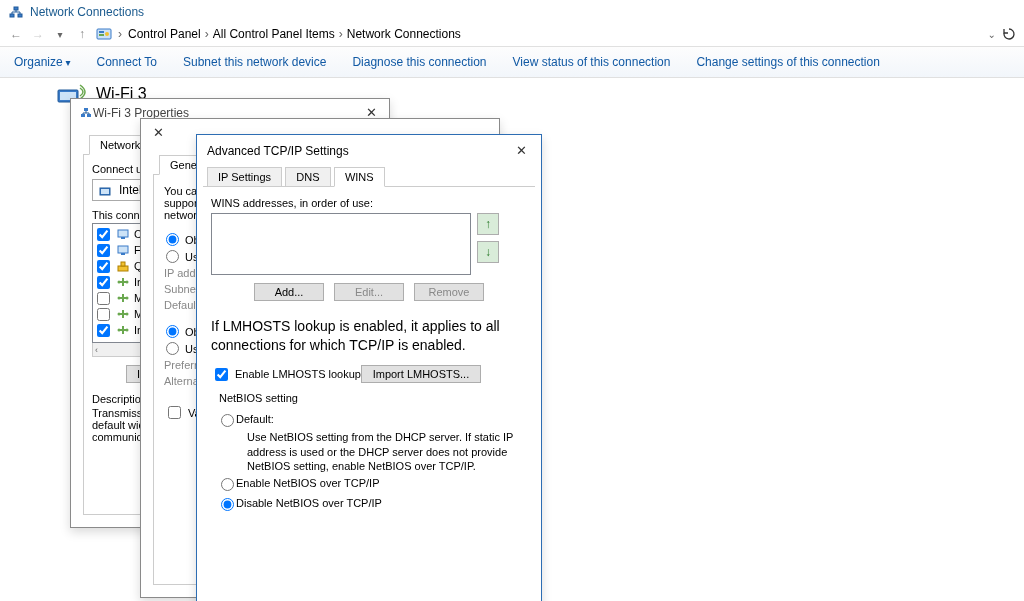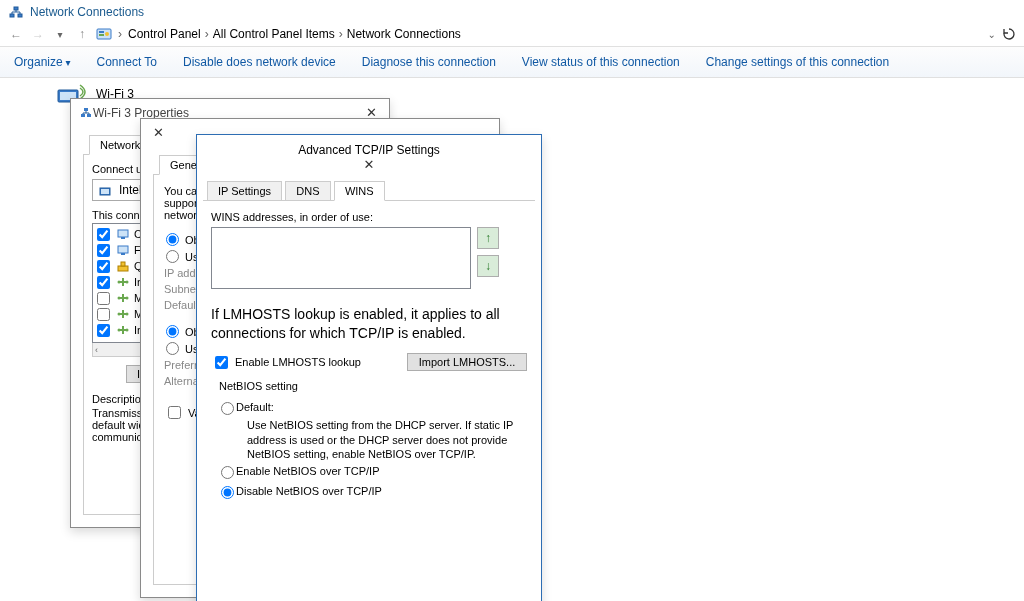--- a/index.html
+++ b/index.html
@@ -11,21 +11,21 @@
   .breadcrumb { display:flex; align-items:flex-start; gap:4px; }
   .bc-icon { width:16px; height:16px; display:inline-block; }
   .bc-sep { color:#666; }
   .bc-item { color:#000; }
   .refresh { margin-left:auto; display:flex; align-items:center; gap:6px; }
   .toolbar { display:flex; align-items:center; gap:26px; padding:8px 14px; background:linear-gradient(#fdfdfd,#f2f6fb); border-bottom:1px solid #e0e0e0; }
   .toolbar-item { color:#1159a4; cursor:default; }
   .toolbar-item.drop::after { content:" ▾"; color:#1159a4; font-size:10px; }
   .content-area { position:relative; width:100%; height:520px; }
   .conn-tile { position:absolute; left:48px; top:0px; display:flex; align-items:center; gap:8px; padding:4px 8px; }
-  .conn-tile .lbl { font-size:12px;text-align:center; }
+  .conn-tile .lbl { font-size:16px;text-align:center; }
 
   
   .win { position:absolute; background:#fff; border:1px solid #8a8a8a; box-shadow:0 4px 10px rgba(0,0,0,0.15); }
   .win-title { display:flex; align-items:center; padding:6px 8px; font-size:12px; color:#444; }
   .win-title .wt-txt { flex:1; }
   .win-close { font-size:13px; color:#333; cursor:default; padding:0 4px; }
   .win-body { padding:8px 12px 12px 12px; }
 
   
   #w1 { left:70px; top:20px; width:320px; height:430px; background:#fff; }
@@ -54,33 +54,33 @@
   #w2 .inner { border:1px solid #ccc; border-top:none; padding:10px; height:410px; font-size:11px; }
   .info-text { font-size:11px; margin-bottom:10px; }
   .radio-row { display:flex; align-items:center; gap:4px; font-size:11px; padding:2px 0; }
   .radio-row input[type=radio]{ margin:0 2px; }
   .field-row { display:flex; align-items:center; gap:6px; font-size:11px; padding:2px 0; }
   .field-row .fl { width:110px; color:#888; }
   .chk-row { display:flex; align-items:center; gap:4px; font-size:11px; margin-top:14px; }
 
   
   #w3 { left:196px; top:56px; width:346px; height:518px; border:1px solid #2d6db3; }
-  #w3 .win-title { color:#000; font-size:12px; padding:8px 10px;flex-direction:column; }
+  #w3 .win-title { color:#000; font-size:12px; padding:8px 10px; }
   #w3 .tab-row { padding:0 4px; border-bottom:1px solid #ccc; margin:0 6px; }
   #w3 .tab { font-size:11px; }
   #w3 .inner { padding:10px 14px; }
   .wins-label { font-size:11px; margin-bottom:4px; }
   .wins-box-wrap { display:flex; gap:6px; align-items:flex-start; }
   .wins-list { border:1px solid #828790; width:260px; height:62px; background:#fff; }
   .arrow-col { display:flex; flex-direction:column; gap:6px; }
   .arrow-btn { border:1px solid #adadad; background:#d9ecd9; width:22px; height:22px; display:flex; align-items:center; justify-content:center; color:#2a7a2a; font-size:12px; }
   .wins-btn-row { display:flex; gap:10px; justify-content:center; margin-top:8px; }
   .wins-btn-row .wbtn { min-width:70px; }
   .lmhosts-text { font-size:14px; margin-top:16px; line-height:1.35; }
-  .lmhosts-row { display:flex; align-items:center; justify-content:space-between; margin-top:8px; }
+  .lmhosts-row { display:flex; align-items:center; justify-content:flex-start; margin-top:8px; }
   .lmhosts-row .wbtn { min-width:120px; }
   .fieldset { margin-top:14px; position:relative; padding:10px 8px 8px 8px; }
   .fieldset .legend { position:absolute; top:-8px; left:4px; background:#fff; padding:0 4px; font-size:11px; }
   .nb-radio { display:flex; align-items:flex-start; gap:0; font-size:11px; padding:3px 0; }
   .nb-radio input[type=radio]{ margin:1px 2px 0 2px; flex-shrink:0; }
   .nb-default-txt { font-size:11px; margin-left:28px; line-height:1.35; }
 
   svg { display:block; }
 </style>
 </head>
@@ -126,21 +126,21 @@
           <path d="M7 2 a5 5 0 1 1 -4.9 4" fill="none" stroke="#333" stroke-width="1.3"></path>
           <path d="M2 2 v4 h4" fill="none" stroke="#333" stroke-width="1.3"></path>
         </svg>
     </span>
   </div>
 </div>
 
 <div class="toolbar">
   <span class="toolbar-item drop">Organize</span>
   <span class="toolbar-item">Connect To</span>
-  <span class="toolbar-item">Disable does network device</span>
+  <span class="toolbar-item">Subnet this network device</span>
   <span class="toolbar-item">Diagnose this connection</span>
   <span class="toolbar-item">View status of this connection</span>
   <span class="toolbar-item">Change settings of this connection</span>
 </div>
 
 <div class="content-area">
 
   <div class="conn-tile">
     <span>
       <svg width="32" height="24">
@@ -339,20 +339,25 @@
         <div class="wins-list"></div>
         <div class="arrow-col">
           <div class="arrow-btn">
             <span>↑</span>
           </div>
           <div class="arrow-btn">
             <span>↓</span>
           </div>
         </div>
       </div>
+      <div class="wins-btn-row">
+        <span class="wbtn">Add...</span>
+        <span class="wbtn disabled">Edit...</span>
+        <span class="wbtn disabled">Remove</span>
+      </div>
       <div class="lmhosts-text">If LMHOSTS lookup is enabled, it applies to all connections for which TCP/IP is enabled.</div>
       <div class="lmhosts-row">
         <label class="radio-row">
             <input type="checkbox" checked="" style="">
             <span>Enable LMHOSTS lookup</span>
           </label>
         <span class="wbtn">Import LMHOSTS...</span>
       </div>
       <div class="fieldset">
         <span class="legend">NetBIOS setting</span>

